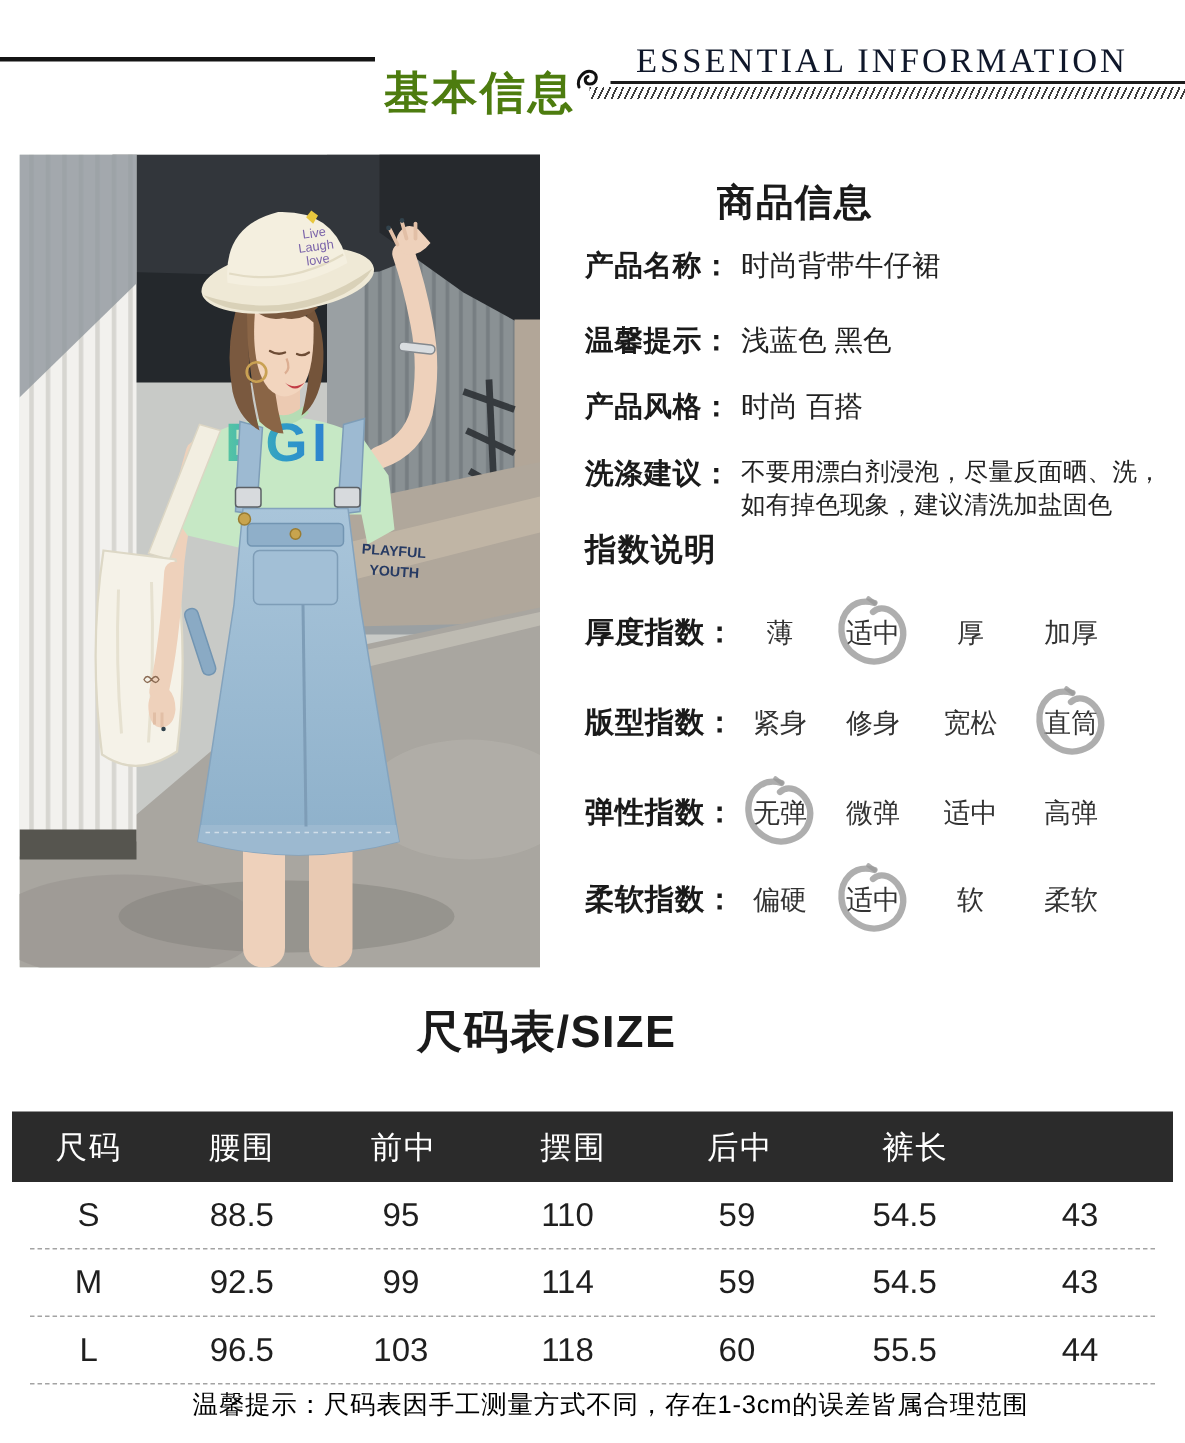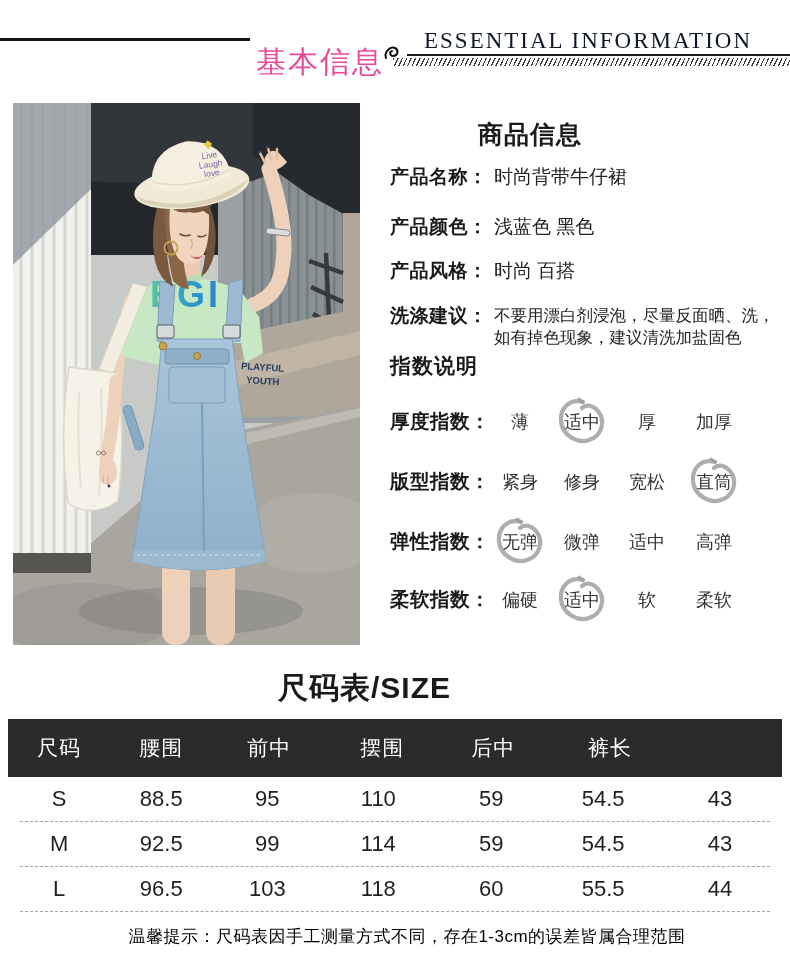--- a/index.html
+++ b/index.html
@@ -1,21 +1,21 @@
 <!DOCTYPE html>
 <html><head>
 <meta charset="utf-8">
 <style>
   html,body{margin:0;padding:0;}
   body{width:790px;height:962px;background:#fff;position:relative;overflow:hidden;
        font-family:"Liberation Sans",sans-serif;color:#1a1a1a;}
   .abs{position:absolute;}
   
   .hline{left:0;top:38px;width:250px;height:3px;background:#141414;}
-  .title-cn{left:256px;top:22px;font-size:30px;font-weight:400;letter-spacing:2px;color:#ec4899;}
+  .title-cn{left:256px;top:22px;font-size:30px;font-weight:700;letter-spacing:2px;color:#4d7c0f;}
   .curl{left:383px;top:44px;width:19px;height:17px;}
   .title-en{left:424px;top:28px;font-family:"Liberation Serif",serif;font-size:23px;letter-spacing:2px;color:#0f172a;}
   .en-underline{left:407px;top:54px;width:383px;height:2px;background:#1c1c1c;}
   .hatch{left:393px;top:58px;width:397px;height:8px;
          background:repeating-linear-gradient(115deg,#3d3d3d 0,#3d3d3d 1.2px,transparent 1.2px,transparent 4px);}
   
   .photo{left:13px;top:103px;width:347px;height:542px;margin:0;}
   .photo svg{display:block;width:100%;height:100%;}
   
   .p-heading{left:390px;top:118px;width:280px;text-align:center;font-size:25px;font-weight:700;letter-spacing:1px;margin:0;}
@@ -28,21 +28,21 @@
   .p-value{font-size:19px;color:#222;}
   .p-row:nth-of-type(4) .p-value{font-size:16.5px;line-height:22px;white-space:pre-line;margin-top:1px;}
   .i-heading{left:390px;top:352px;font-size:21px;font-weight:700;letter-spacing:1px;margin:0;}
   .i-row{left:390px;width:390px;height:26px;}
   .i-row .i-label{position:absolute;left:0;top:0;font-weight:700;font-size:19.5px;letter-spacing:.5px;}
   .i-opt{position:absolute;top:2px;width:64px;text-align:center;font-size:18px;color:#333;}
   .i-opt .swirl{position:absolute;left:50%;top:46%;width:56px;height:50px;transform:translate(-50%,-50%);}
   
   .size-title{left:0;top:668px;width:729px;text-align:center;font-size:30px;font-weight:700;letter-spacing:1px;margin:0;}
   .size-table{left:8px;top:719px;width:774px;}
-  .thead{height:58px;background:#2b2b2b;color:#fff;display:flex;align-items:center;font-size:21px;letter-spacing:1px;}
+  .thead{height:47px;background:#2b2b2b;color:#fff;display:flex;align-items:center;font-size:21px;letter-spacing:1px;margin-top:22px;}
   .trow{height:44px;display:flex;align-items:center;font-size:22px;color:#1f1f1f;}
   .sep{border-top:1px dashed #a3a3a3;margin:0 12px;height:0;}
   .cell{text-align:center;}
   .c0{width:13.2%;}.c1{width:13.2%;}.c2{width:14.2%;}.c3{width:14.5%;}.c4{width:14.7%;}.c5{width:14.2%;}.c6{width:16%;}
   .note{left:0;top:913px;width:790px;text-align:center;font-size:17px;color:#000000;margin:12px;letter-spacing:.5px;}
 </style>
 </head>
 <body>
 
 <header>
@@ -181,21 +181,21 @@
 </figure>
 
 <section>
   <h2 class="abs p-heading">商品信息</h2>
   <div id="product-rows">
       <div class="abs p-row">
         <span class="p-label">产品名称：</span>
         <span class="p-value">时尚背带牛仔裙</span>
       </div>
       <div class="abs p-row">
-        <span class="p-label">产品颜色：</span>
+        <span class="p-label">温馨提示：</span>
         <span class="p-value">浅蓝色 黑色</span>
       </div>
       <div class="abs p-row">
         <span class="p-label">产品风格：</span>
         <span class="p-value">时尚 百搭</span>
       </div>
       <div class="abs p-row">
         <span class="p-label">洗涤建议：</span>
         <span class="p-value">不要用漂白剂浸泡，尽量反面晒、洗，
 如有掉色现象，建议清洗加盐固色</span>

